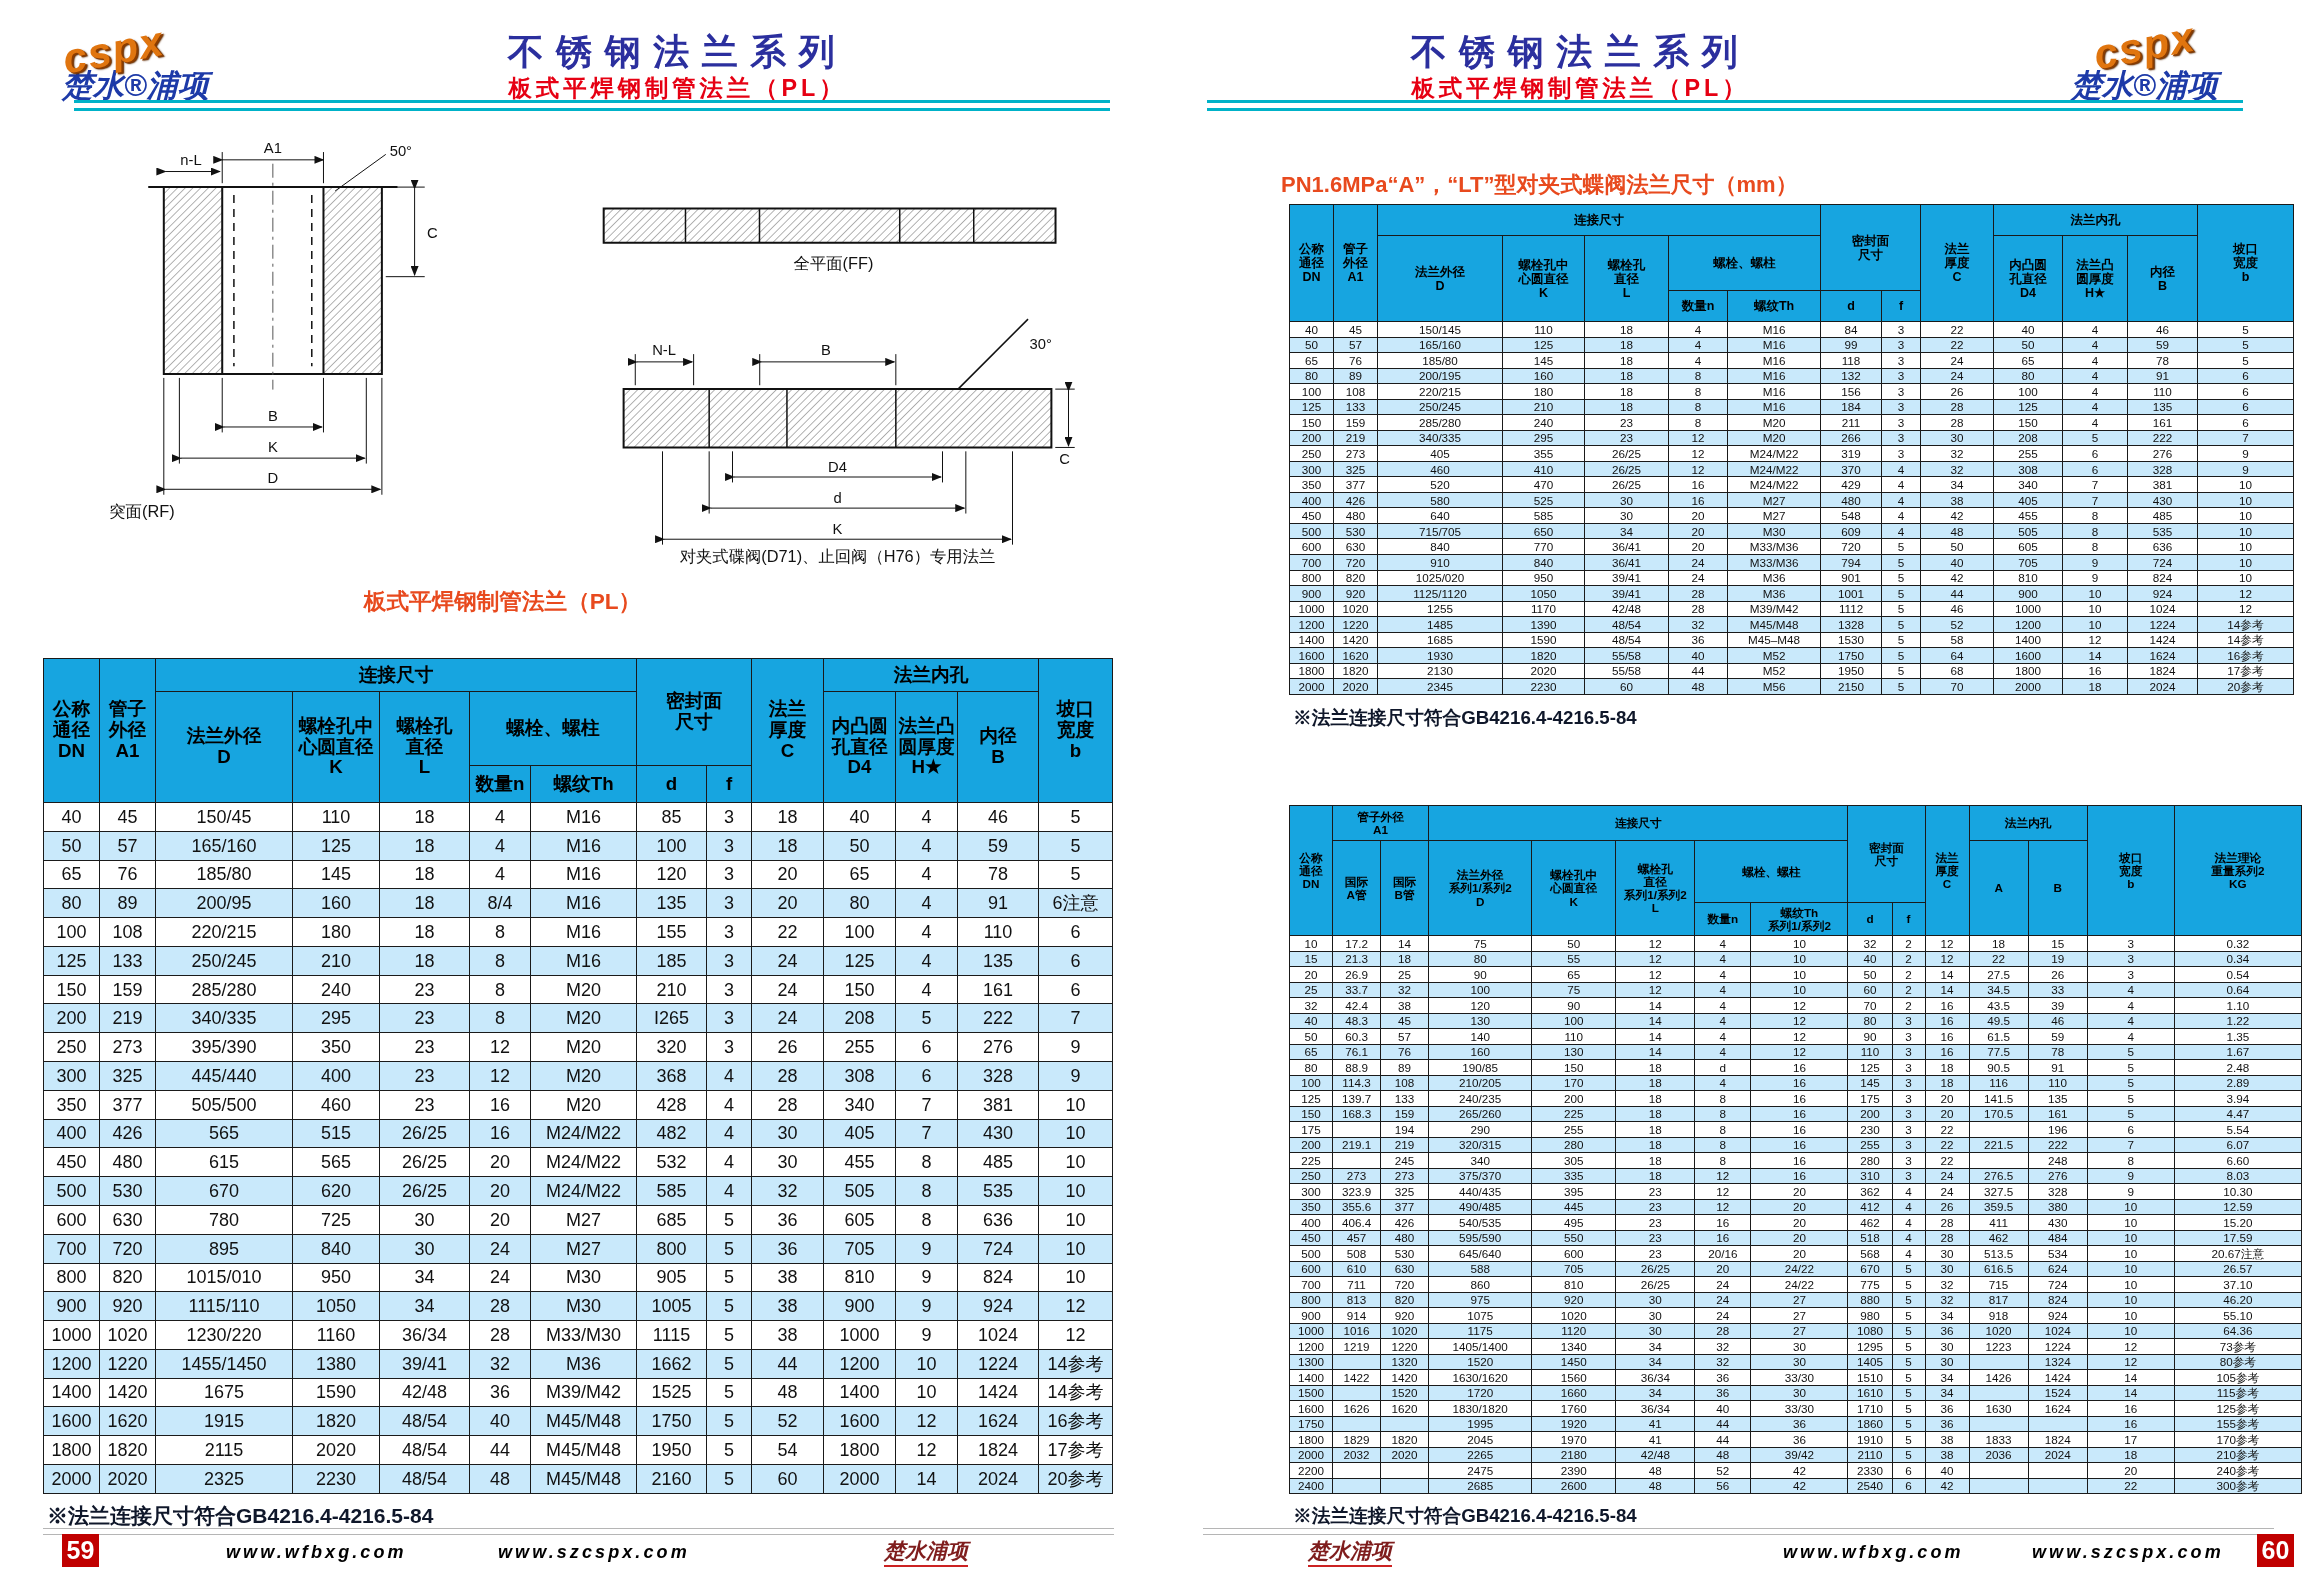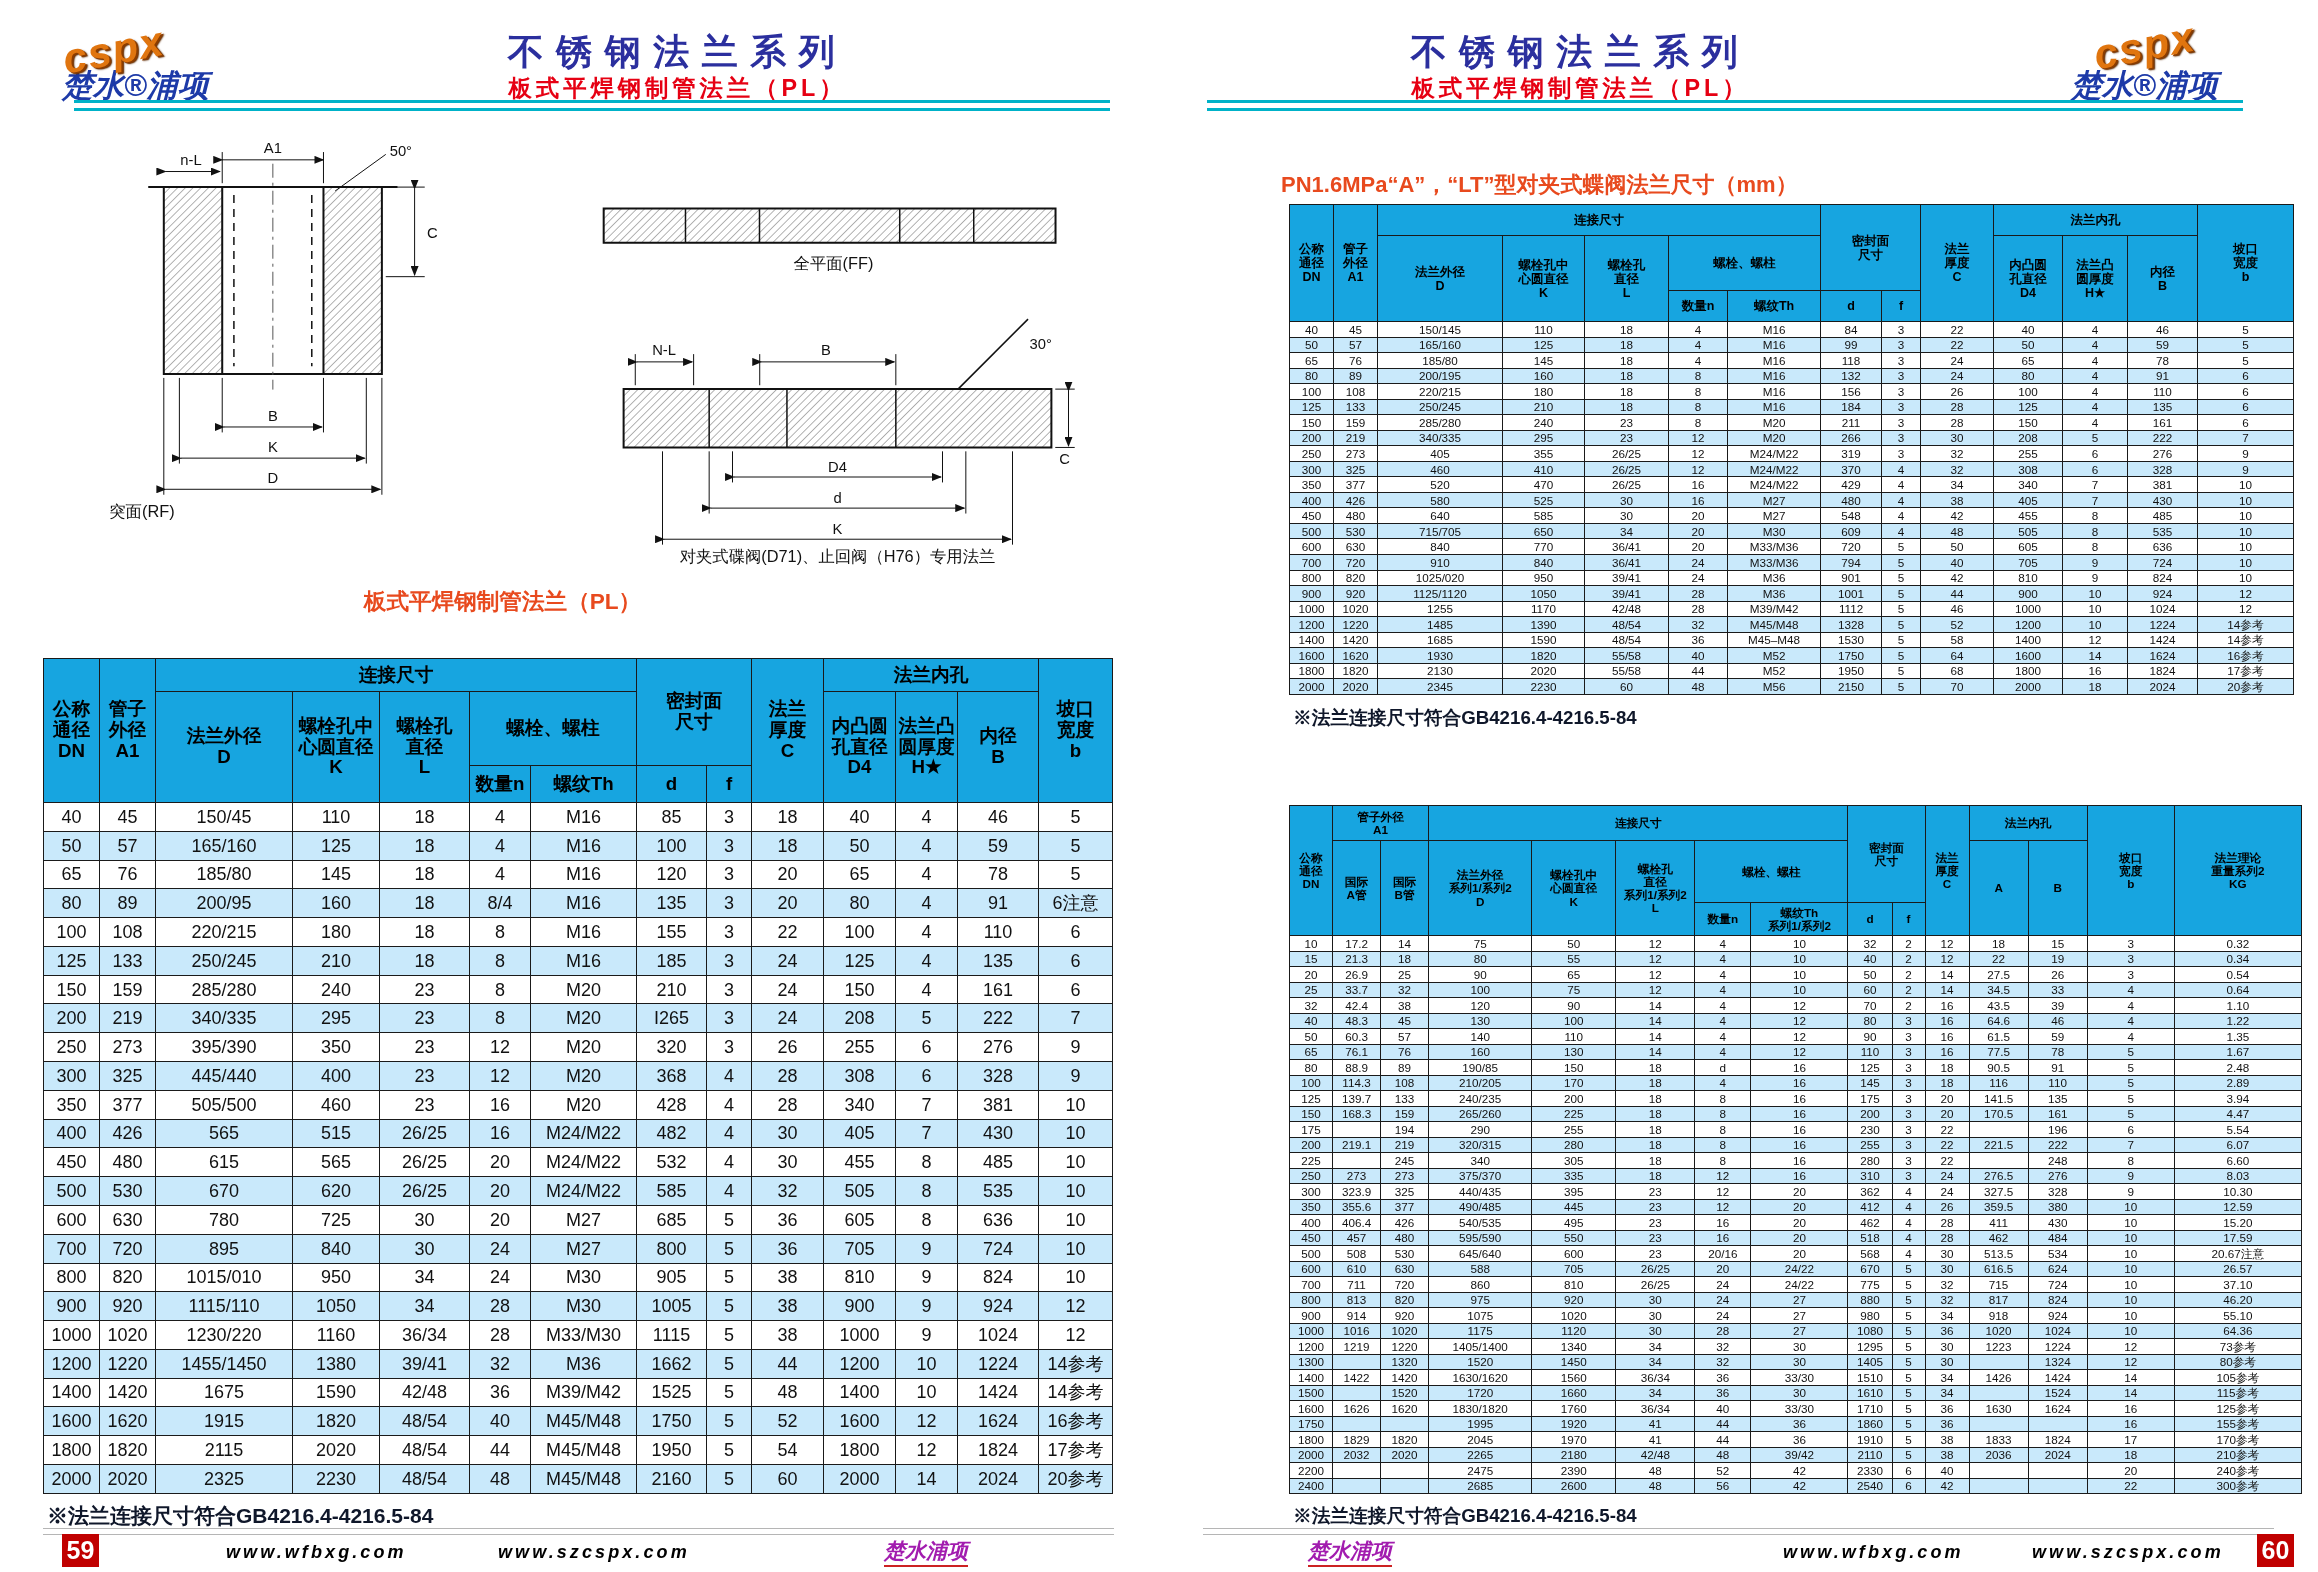--- a/index.html
+++ b/index.html
@@ -27,21 +27,21 @@
   #tblPN16{width:1005px;height:491px;font-size:11.7px;}
   #tblPN16 th,#tblPN16 td{border-width:0.8px;}
   #tblPN16 th{font-size:12.5px;}
   #tblPN06{width:1013px;height:689px;font-size:11.7px;}
   #tblPN06 th,#tblPN06 td{border-width:0.8px;}
   #tblPN06 th{font-size:11.7px;}
   .footer-rule{height:4.7px;border-top:1.6px solid #b5b5b5;border-bottom:1.6px solid #b5b5b5;}
   .page-num{width:37px;height:33px;background:#c00000;color:#fff;font-size:25px;font-weight:bold;
     text-align:center;line-height:33px;}
   .url{font-size:18px;font-weight:bold;font-style:italic;letter-spacing:3.1px;color:#000;}
-  .footer-brand{font-size:21px;font-weight:bold;font-style:italic;color:#a21caf;border-bottom:2.3px solid #c22;
+  .footer-brand{font-size:21px;font-weight:bold;font-style:italic;color:#7f1d1d;border-bottom:2.3px solid #c22;
     font-family:"Liberation Serif",serif;}
   svg text{font-family:"Liberation Sans",sans-serif;font-size:19px;fill:#111;}
   svg .cap{font-size:21px;}
   svg line,svg path,svg rect,svg polygon{vector-effect:non-scaling-stroke;}
 </style>
 </head>
 <body>
 
 <div class="page" id="pageL">
 
@@ -1236,21 +1236,21 @@
           <td>48.3</td>
           <td>45</td>
           <td>130</td>
           <td>100</td>
           <td>14</td>
           <td>4</td>
           <td>12</td>
           <td>80</td>
           <td>3</td>
           <td>16</td>
-          <td>64.6</td>
+          <td>49.5</td>
           <td>46</td>
           <td>4</td>
           <td>1.22</td>
         </tr>
         <tr>
           <td>50</td>
           <td>60.3</td>
           <td>57</td>
           <td>140</td>
           <td>110</td>

